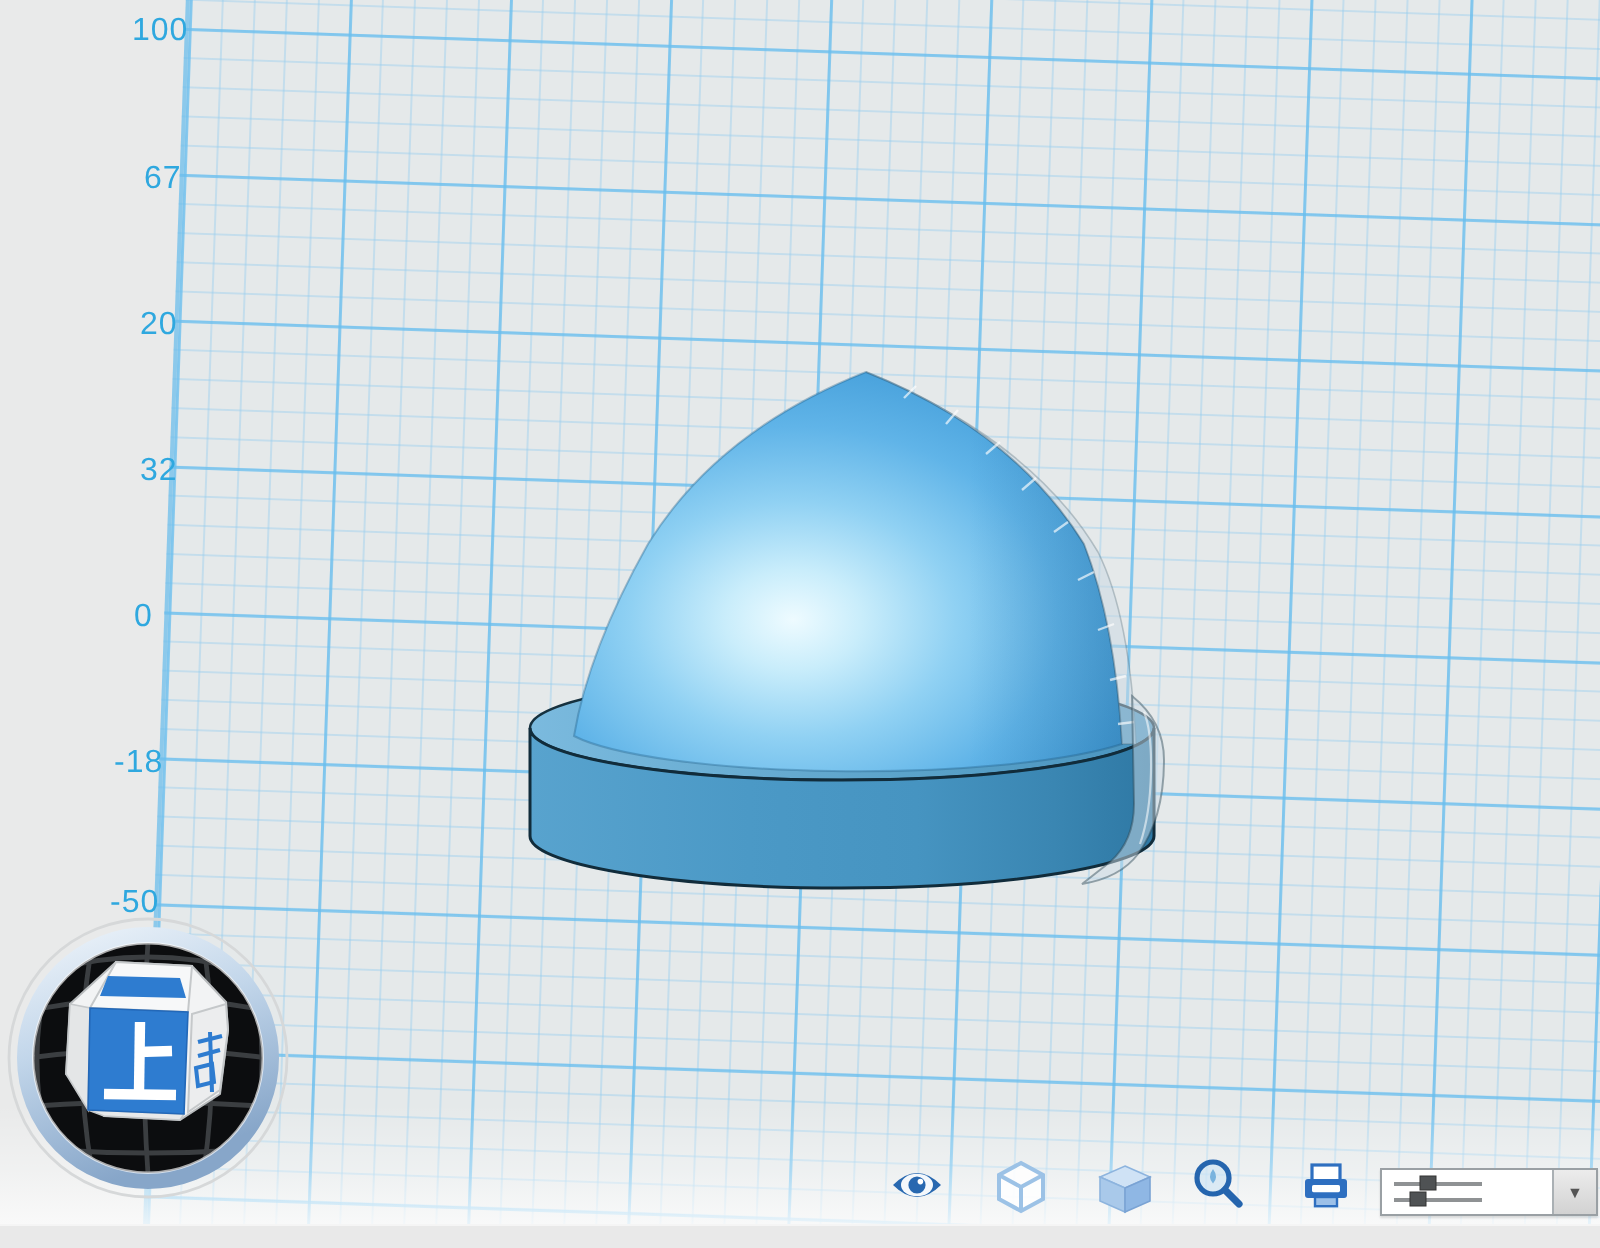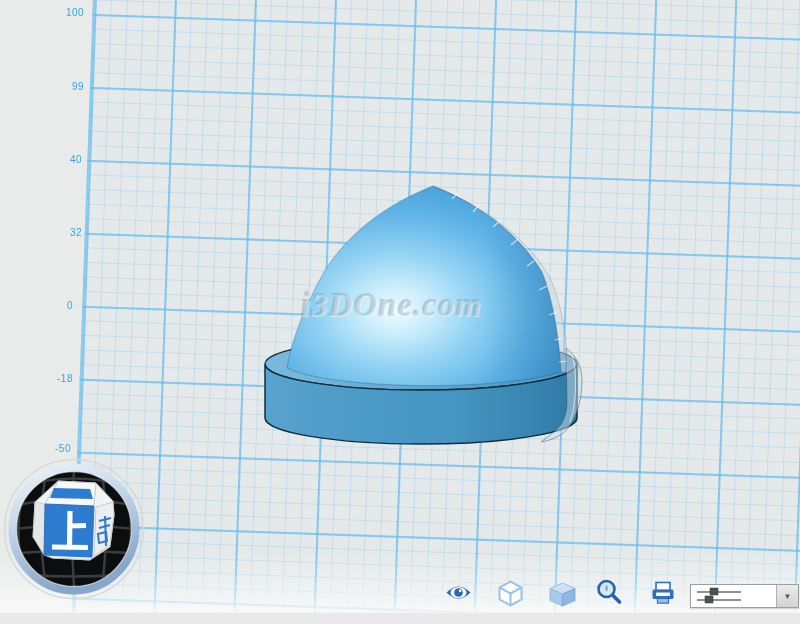--- a/index.html
+++ b/index.html
@@ -18,21 +18,21 @@
       linear-gradient(to right, rgba(150,205,238,.42) 1px, transparent 1px),
       linear-gradient(to bottom, rgba(150,205,238,.42) 1px, transparent 1px);
     background-size:80px 73px,80px 73px,16px 14.6px,16px 14.6px;
     background-position:0 1px,0 1px,0 1px,0 1px;
     z-index:0;
   }
 
   
   #ruler{position:absolute;left:0;top:0;width:96px;height:520px;z-index:2;}
   #ruler span{
-    position:absolute;font-size:10px;letter-spacing:.5px;color:#2fa8df;
+    position:absolute;font-size:16px;letter-spacing:.5px;color:#2fa8df;
     font-family:"Liberation Sans",sans-serif;
   }
   .rl0{left:66px;top:7px;}  .rl1{left:72px;top:81px;} .rl2{left:70px;top:154px;}
   .rl3{left:70px;top:227px;}.rl4{left:67px;top:300px;}.rl5{left:57px;top:373px;}
   .rl6{left:55px;top:443px;}
 
   
   #modelSvg{position:absolute;left:0;top:0;z-index:1;}
   #watermark{
     position:absolute;left:301px;top:287px;z-index:2;
@@ -66,22 +66,22 @@
 </style>
 </head>
 <body>
 
 <div id="stage">
 
   <div id="grid"></div>
 
   <div id="ruler">
     <span class="rl0">100</span>
-    <span class="rl1">99</span>
-    <span class="rl2">40</span>
+    <span class="rl1">67</span>
+    <span class="rl2">20</span>
     <span class="rl3">32</span>
     <span class="rl4">0</span>
     <span class="rl5">-18</span>
     <span class="rl6">-50</span>
   </div>
 
   <svg id="modelSvg" width="800" height="624" viewBox="0 0 800 624" aria-label="blue pointed dome on cylindrical base">
     <defs>
       <radialGradient id="domeG" cx="0.40" cy="0.62" r="0.78">
         <stop offset="0" stop-color="#eefbff"></stop>
@@ -150,21 +150,20 @@
     <path d="M 566 348
              C 576 356 582 366 582 380
              C 582 400 577 416 569 427
              C 563 435 553 440 541 442
              L 555 431
              C 563 424 567 414 567 402
              L 566 348 Z" fill="rgba(206,220,229,.5)" stroke="rgba(45,70,85,.45)" stroke-width="1"></path>
     <path d="M 572 356 C 577 368 577 402 570 422" fill="none" stroke="rgba(255,255,255,.55)" stroke-width="1.1"></path>
   </svg>
 
-  <div id="watermark">i3DOne.com</div>
 
   <div id="fade"></div>
   <div id="bottomStrip"></div>
 
   <div class="tbtn" style="left:445px;top:583px;">
     <svg width="27" height="19" viewBox="0 0 27 19">
       <path d="M1.5 9.5 Q13.5 -2.5 25.5 9.5 Q13.5 21.5 1.5 9.5 Z" fill="#2868b0"></path>
       <ellipse cx="13.5" cy="9.5" rx="8" ry="5.6" fill="#f4f8fc"></ellipse>
       <circle cx="13.5" cy="9.5" r="4.3" fill="#2868b0"></circle>
       <circle cx="15.2" cy="7.8" r="1.4" fill="#ffffff"></circle>

